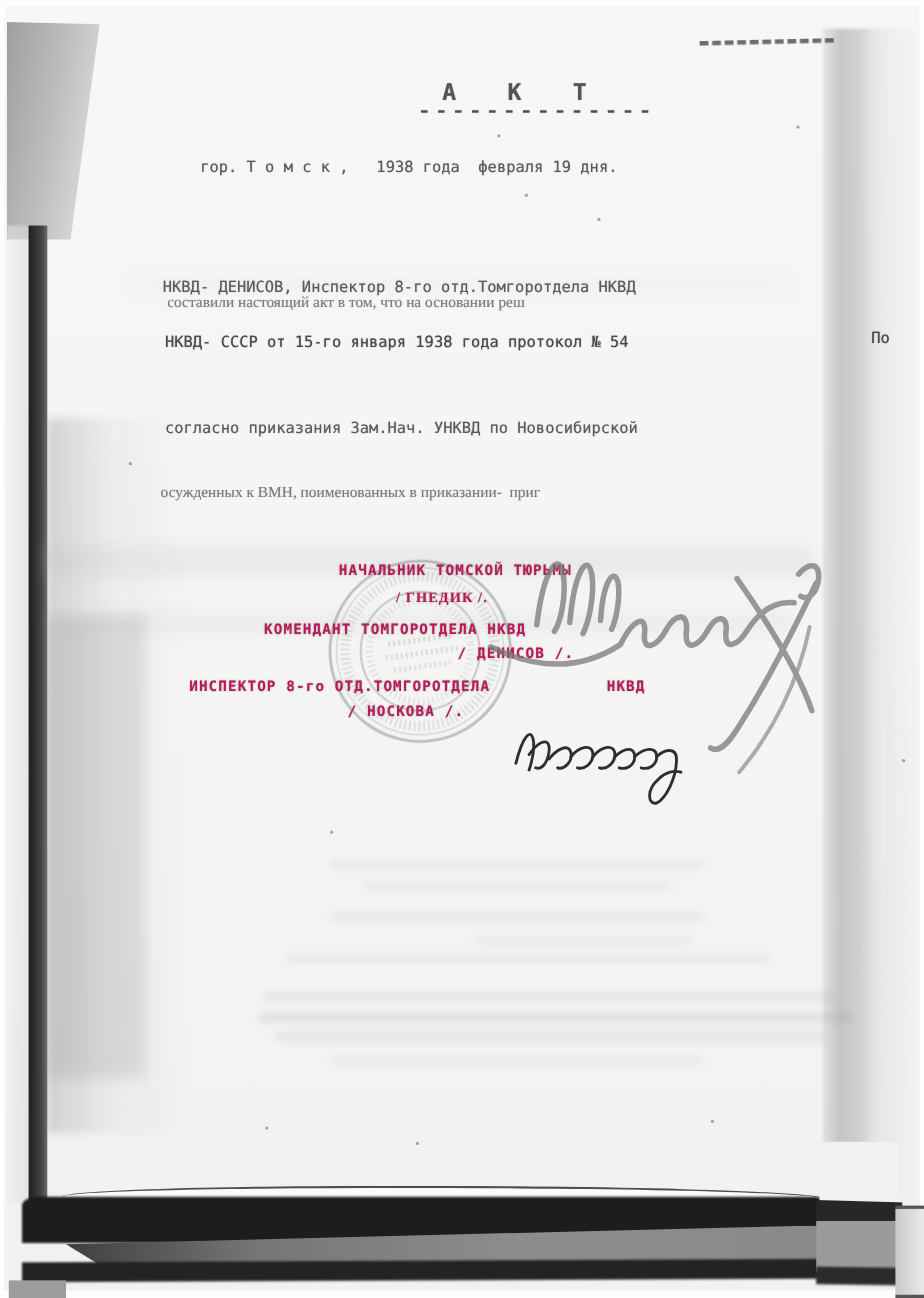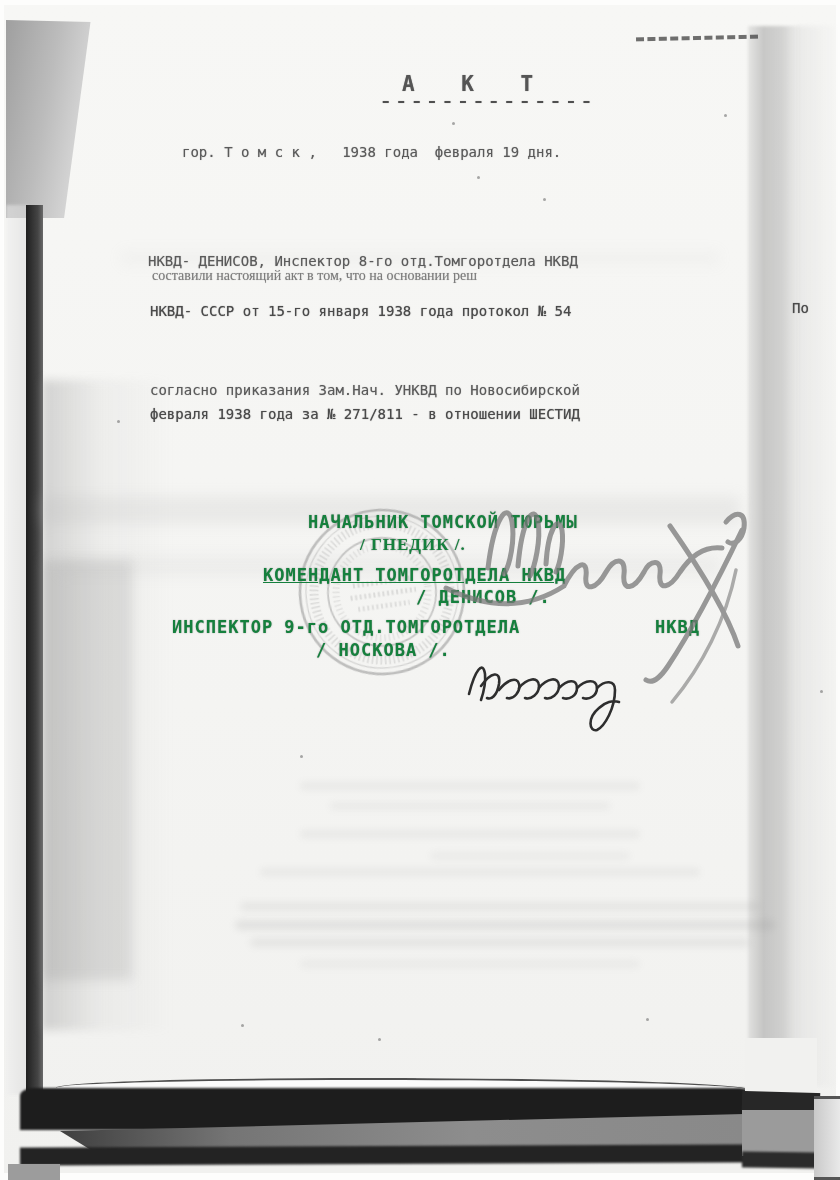--- a/index.html
+++ b/index.html
@@ -34,21 +34,21 @@
   
   .streak{background:#b5b5b5;filter:blur(7px);}
   
   .typ{color:#5a5a5a;font-size:14px;white-space:pre;text-shadow:0 0 1px rgba(90,90,90,.55);}
   .strong{color:#4a4a4a;text-shadow:0 0 1px rgba(60,60,60,.7);}
   .faded{opacity:.78;font-family:Liberation Serif, serif;}
   .title{font-size:21px;font-weight:bold;color:#555;letter-spacing:12px;word-spacing:10px;
          text-shadow:0 0 1px rgba(70,70,70,.6);}
   .underline{font-size:19px;font-weight:bold;color:#4f4f4f;letter-spacing:4px;
          transform:scaleY(.75);text-shadow:0 0 1px rgba(70,70,70,.6);}
-  .sig{font-size:17px;font-weight:bold;color:#15803d;white-space:pre;letter-spacing:1px;
+  .sig{font-size:13px;font-weight:bold;color:#be185d;white-space:pre;letter-spacing:1px;
        text-shadow:0 0 1.4px rgba(120,120,120,.8);filter:blur(.2px);}
   
   .g{background:#8a8a8a;border-radius:5px;filter:blur(3.5px);}
   
   .speck{width:3px;height:3px;border-radius:50%;background:#6f6f6f;opacity:.6;}
   
   .b-white-line{left:56px;top:1078px;width:692px;height:10px;background:#fbfbfb;
     border-top:2px solid #4f4f4f;border-radius:50% 50% 0 0/90% 90% 0 0;transform:rotate(.15deg);}
   .b-dark1{left:20px;top:1088px;width:730px;height:42px;background:#1d1d1d;
     border-radius:14px 10px 0 0/8px 6px 0 0;filter:blur(.8px);}
@@ -88,40 +88,40 @@
 
   <div class="abs typ title" style="left:402px;top:72px;">А К Т</div>
   <div class="abs typ underline" style="left:380px;top:90px;">--------------</div>
 
   <div class="abs typ" style="left:182px;top:144px;">гор. Т о м с к ,   1938 года  февраля 19 дня.</div>
 
   <div class="abs typ" style="left:148px;top:233px;width:600px;overflow:hidden;margin-top:20px;">НКВД- ДЕНИСОВ, Инспектор 8-го отд.Томгоротдела НКВД</div>
   <div class="abs typ faded" style="left:152px;top:268px;width:596px;overflow:hidden;">составили настоящий акт в том, что на основании реш</div>
   <div class="abs typ strong" style="left:150px;top:303px;width:598px;overflow:hidden;">НКВД- СССР от 15-го января 1938 года протокол № 54</div>
   <div class="abs typ" style="left:150px;top:338px;width:598px;overflow:hidden;margin-top:44px;">согласно приказания Зам.Нач. УНКВД по Новосибирской</div>
-  <div class="abs typ strong" style="left:150px;top:406px;width:598px;overflow:hidden;">февраля 1938 года за № 271/811 - в отношении ШЕСТИД</div>
+  <div class="abs typ faded" style="left:146px;top:441px;width:602px;overflow:hidden;">осужденных к ВМН, поименованных в приказании-  приг</div>
 
   <div class="abs typ strong" style="left:792px;top:300px;">По</div>
 
   <svg class="abs" style="left:296px;top:506px;filter:blur(.4px);transform:rotate(-8deg);" width="172" height="172" viewBox="0 0 172 172">
     <circle cx="86" cy="86" r="82" fill="none" stroke="#8a8a8a" stroke-width="2.6" opacity=".5"></circle>
     <circle cx="86" cy="86" r="76" fill="none" stroke="#979797" stroke-width="1.2" opacity=".35"></circle>
     <circle cx="86" cy="86" r="68" fill="none" stroke="#9a9a9a" stroke-width="9" stroke-dasharray="1.6 2.7" opacity=".28"></circle>
     <circle cx="86" cy="86" r="54" fill="none" stroke="#8f8f8f" stroke-width="1.8" opacity=".45"></circle>
     <circle cx="86" cy="86" r="46" fill="none" stroke="#9a9a9a" stroke-width="7" stroke-dasharray="1.4 3" opacity=".22"></circle>
     <line x1="58" y1="76" x2="116" y2="76" stroke="#8f8f8f" stroke-width="5" stroke-dasharray="2 2.6" opacity=".25"></line>
     <line x1="54" y1="88" x2="120" y2="88" stroke="#8f8f8f" stroke-width="5" stroke-dasharray="2 2.6" opacity=".25"></line>
     <line x1="60" y1="100" x2="112" y2="100" stroke="#8f8f8f" stroke-width="5" stroke-dasharray="2 2.6" opacity=".22"></line>
   </svg>
 
   <div class="abs sig" style="left:308px;top:512px;">НАЧАЛЬНИК ТОМСКОЙ ТЮРЬМЫ</div>
   <div class="abs sig" style="left:360px;top:535px;font-family:Liberation Serif, serif;">/ ГНЕДИК /.</div>
-  <div class="abs sig" style="left:263px;top:565px;text-decoration:underline;">КОМЕНДАНТ ТОМГОРОТДЕЛА НКВД</div>
+  <div class="abs sig" style="left:240px;top:565px;">КОМЕНДАНТ ТОМГОРОТДЕЛА НКВД</div>
   <div class="abs sig" style="left:372px;top:587px;margin-left:44px;">/ ДЕНИСОВ /.</div>
-  <div class="abs sig" style="left:172px;top:617px;">ИНСПЕКТОР 9-го ОТД.ТОМГОРОТДЕЛА            НКВД</div>
+  <div class="abs sig" style="left:172px;top:617px;">ИНСПЕКТОР 8-го ОТД.ТОМГОРОТДЕЛА            НКВД</div>
   <div class="abs sig" style="left:316px;top:640px;">/ НОСКОВА /.</div>
 
   <svg class="abs" style="left:430px;top:470px;filter:blur(.3px);" width="340" height="250" viewBox="0 0 340 250">
     <g fill="none" stroke="#787878" stroke-width="5" stroke-linecap="round" opacity=".75">
       <path d="M58,98 C64,48 78,30 82,52 C85,70 80,95 74,104"></path>
       <path d="M88,96 C92,50 104,32 108,52 C111,70 105,96 100,106"></path>
       <path d="M116,94 C118,60 128,44 132,60 C134,74 130,94 126,102"></path>
       <path d="M16,118 C60,140 100,138 134,116 C146,92 158,88 156,106 C154,122 166,120 176,102 C184,88 196,86 194,104 C192,122 204,120 214,102 C220,90 232,88 230,104 C228,122 240,118 250,102 C262,84 276,76 292,78"></path>
       <path d="M240,56 C268,96 296,140 308,176"></path>
       <path d="M312,60 C288,110 262,160 238,196 C230,208 222,214 216,210"></path>

